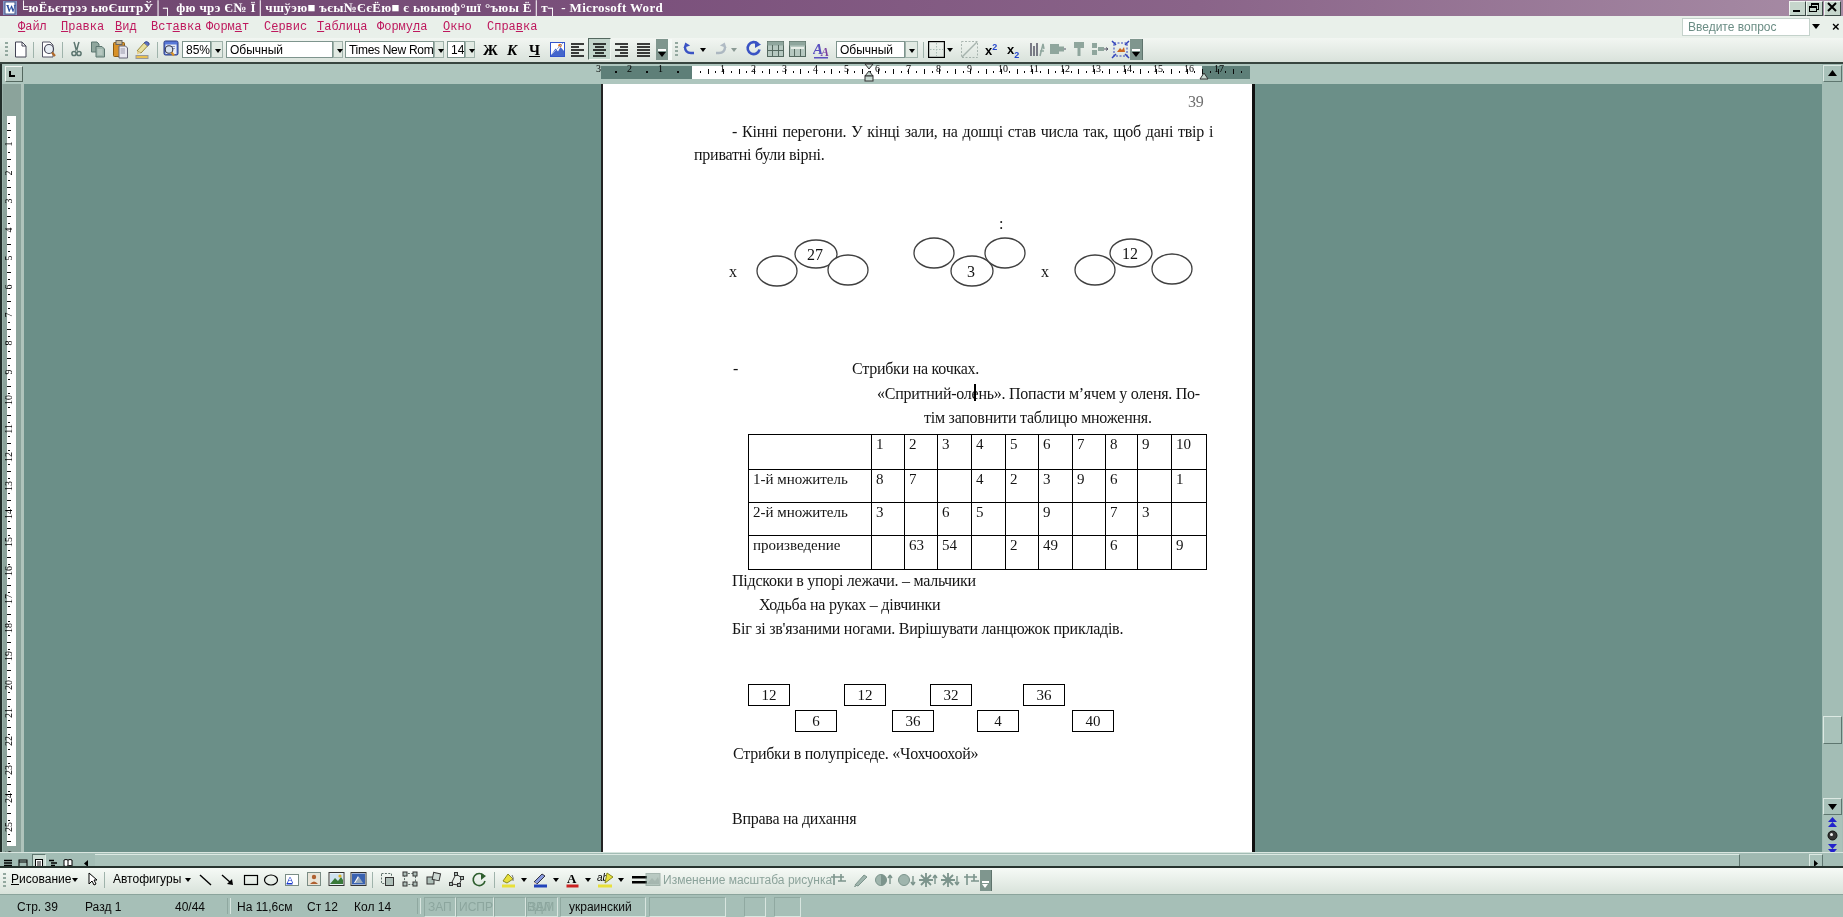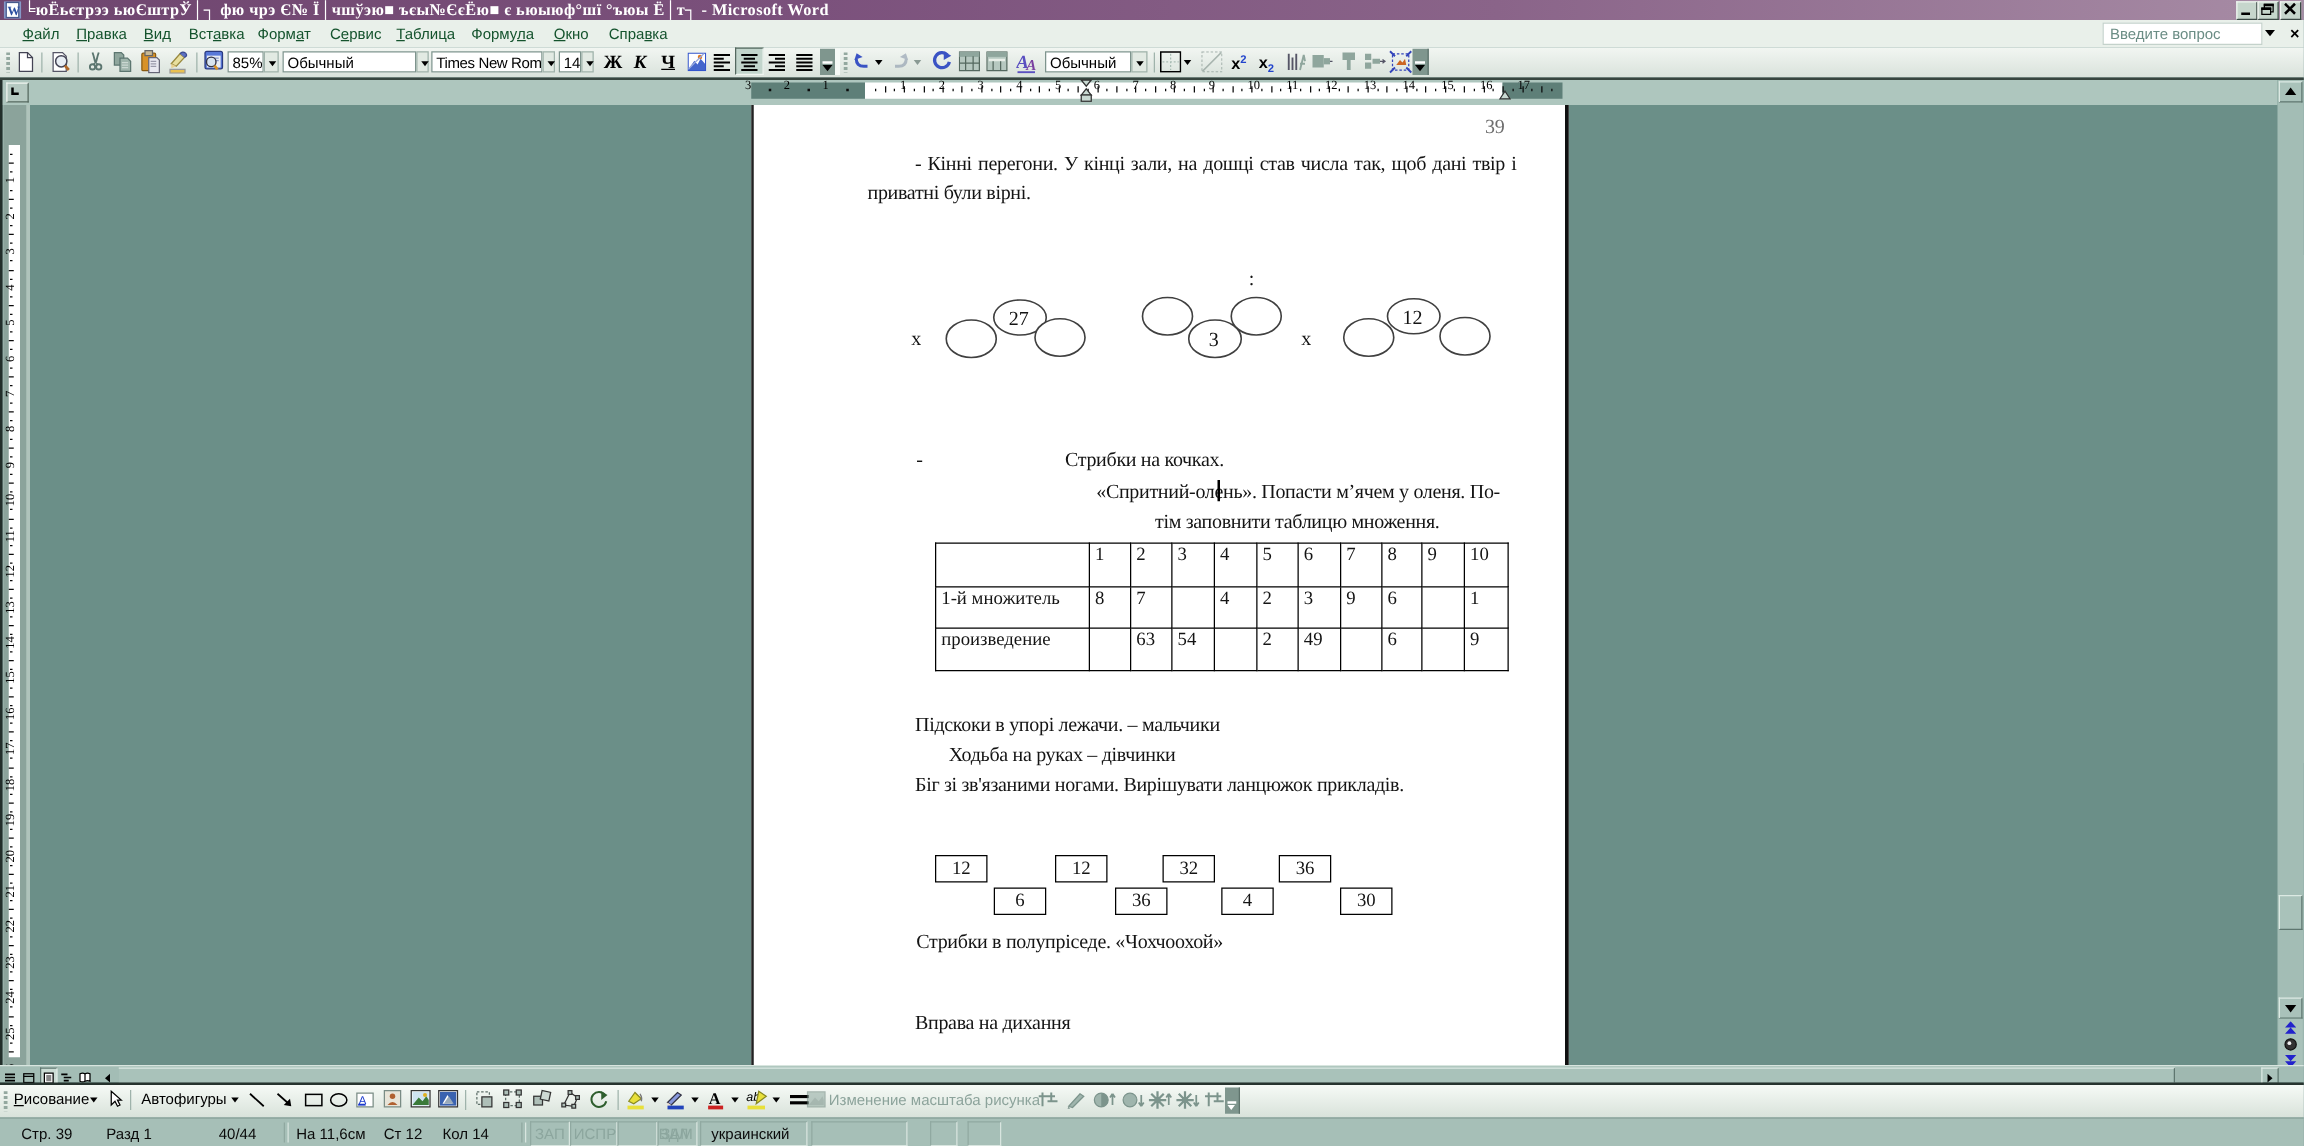--- a/index.html
+++ b/index.html
@@ -7,21 +7,21 @@
   #root{position:absolute;left:0;top:0;width:1843px;height:917px;background:#6B8F88;}
   
   #titlebar{left:0;top:0;width:1843px;height:16px;background:linear-gradient(90deg,#6F466F 0%,#7B517C 35%,#8A6489 65%,#A78CA5 100%);}
   #titletxt{left:19px;top:0px;font-size:13px;line-height:16px;font-family:"Liberation Serif",serif;font-weight:bold;color:#fff;white-space:nowrap;letter-spacing:0.35px;}
   .tbtn{position:absolute;top:1px;width:15px;height:13px;background:#C6D6CC;
     border-top:1px solid #EFF5F0;border-left:1px solid #EFF5F0;
     border-right:1px solid #3C4A46;border-bottom:1px solid #3C4A46;
     font-size:9px;line-height:11px;text-align:center;color:#000;font-weight:bold;}
   
   #menubar{left:0;top:16px;width:1843px;height:22px;background:#E9F0EA;}
-  .mi{position:absolute;top:4px;font-size:12px;color:#14532d;}
+  .mi{position:absolute;top:4px;font-size:12px;color:#be185d;font-family:Liberation Mono, monospace;}
   .mi u{text-decoration:underline;}
   
   #toolbar{left:0;top:38px;width:1843px;height:26px;
     background:linear-gradient(#F2F6F2,#D9E2DB);border-bottom:2px solid #37453F;box-sizing:border-box;}
   .combo{position:absolute;top:3px;height:17px;background:#fff;border:1px solid #7E948D;
     font-size:12px;color:#000;line-height:16px;padding-left:3px;box-sizing:border-box;white-space:nowrap;overflow:hidden;}
   .cmbarrow{position:absolute;top:3px;width:13px;height:17px;background:#E2EAE3;
     border:1px solid #9FB2AA;box-sizing:border-box;}
   .cmbarrow:after{content:"";position:absolute;left:3px;top:7px;border:3px solid transparent;border-top:4px solid #000;}
   .sep{position:absolute;top:4px;width:1px;height:16px;background:#9FB3AB;}
@@ -536,20 +536,33 @@
             <td>7</td>
             <td></td>
             <td>4</td>
             <td>2</td>
             <td>3</td>
             <td>9</td>
             <td>6</td>
             <td></td>
             <td>1</td>
           </tr>
+      <tr style="height:33px;">
+            <td>2-й множитель</td>
+            <td>3</td>
+            <td></td>
+            <td>6</td>
+            <td>5</td>
+            <td></td>
+            <td>9</td>
+            <td></td>
+            <td>7</td>
+            <td>3</td>
+            <td></td>
+          </tr>
       <tr style="height:34px;">
             <td>произведение</td>
             <td></td>
             <td>63</td>
             <td>54</td>
             <td></td>
             <td>2</td>
             <td>49</td>
             <td></td>
             <td>6</td>
@@ -562,21 +575,21 @@
     <div class="doc" style="left:759px;top:596px;">Ходьба на руках – дівчинки</div>
     <div class="doc" style="left:732px;top:620px;">Біг зі зв'язаними ногами. Вирішувати ланцюжок прикладів.</div>
 
     <div class="nbox" style="left:748px;top:684px;">12</div>
     <div class="nbox" style="left:844px;top:684px;">12</div>
     <div class="nbox" style="left:930px;top:684px;">32</div>
     <div class="nbox" style="left:1023px;top:684px;">36</div>
     <div class="nbox" style="left:795px;top:710px;">6</div>
     <div class="nbox" style="left:892px;top:710px;">36</div>
     <div class="nbox" style="left:977px;top:710px;">4</div>
-    <div class="nbox" style="left:1072px;top:710px;">30</div>
+    <div class="nbox" style="left:1072px;top:710px;">40</div>
     <div class="doc" style="left:733px;top:745px;">Стрибки в полупріседе. «Чохчоохой»</div>
     <div class="doc" style="left:732px;top:810px;">Вправа на дихання</div>
   </div>
 
   <div class="abs" id="vscroll">
     <div class="sbtn" style="left:1px;top:1px;width:19px;height:17px;">
       <svg width="17" height="15">
           <path d="M8.5,4 L13,10 L4,10 Z" fill="#000"></path>
         </svg></div>
     <div class="sbtn" style="left:1px;top:652px;width:19px;height:28px;"></div>

